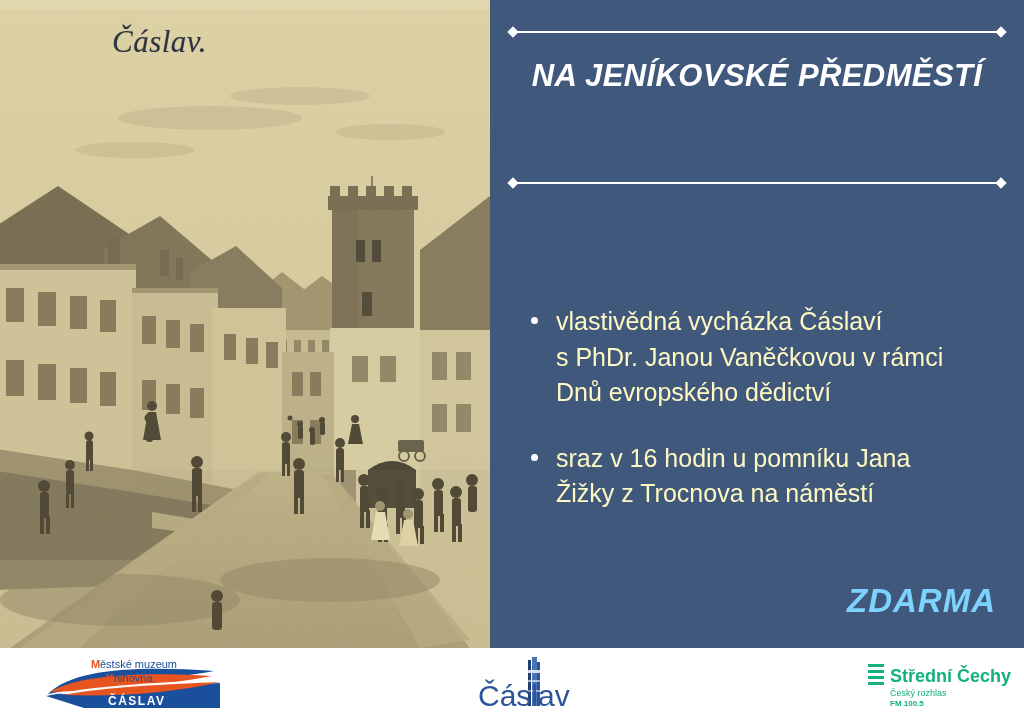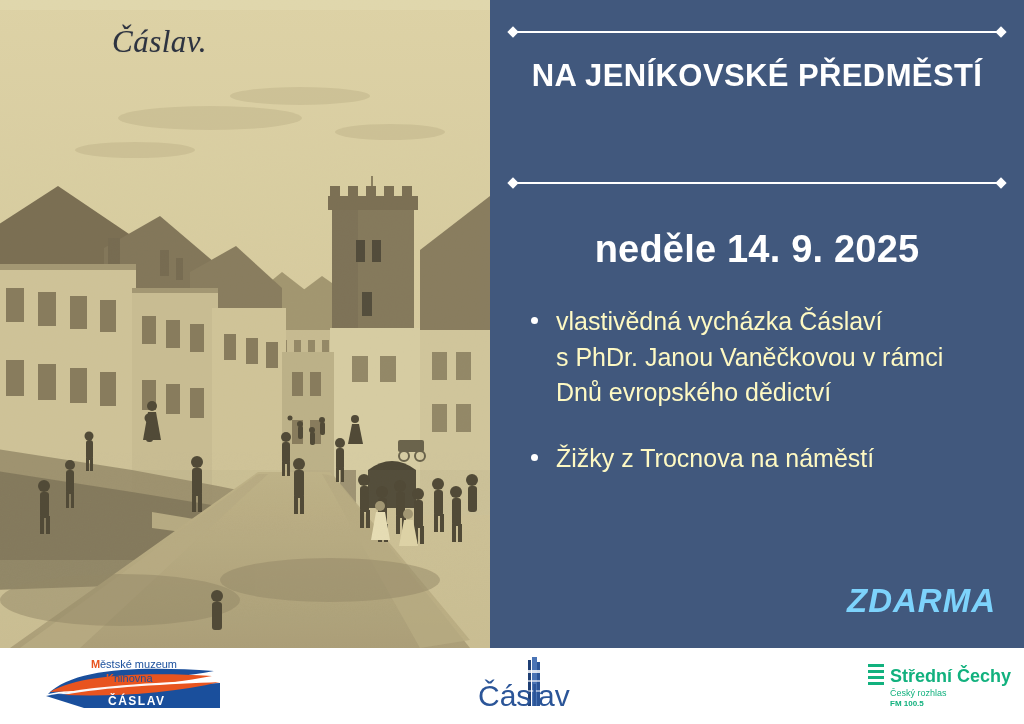--- a/index.html
+++ b/index.html
@@ -86,21 +86,21 @@
     left: 8px;
     right: 8px;
     top: 55px;
     text-align: center;
     color: #ffffff;
     font-weight: bold;
     font-size: 31px;
     line-height: 1.33;
     letter-spacing: 0.4px;
   }
-  .title .l2 { display: block; }
+  .title .l2 { display: block; font-style: italic; }
 
   .date {
     position: absolute;
     left: 8px;
     right: 8px;
     top: 228px;
     text-align: center;
     color: #ffffff;
     font-weight: bold;
     font-size: 38px;
@@ -471,31 +471,31 @@
     <div class="title">
       <span class="l2">NA JENÍKOVSKÉ PŘEDMĚSTÍ</span>
     </div>
 
     <div class="rule rule-bottom">
       <span class="dot l"></span>
       <span class="bar"></span>
       <span class="dot r"></span>
     </div>
 
-    <div class="date">neděle 14. 9. 2025</div>
 
     <div class="bullets">
       <div class="bullet">
         <span class="dot"></span>
         <span class="line">vlastivědná vycházka Čáslaví</span>
         <span class="line">s PhDr. Janou Vaněčkovou v rámci</span>
         <span class="line">Dnů evropského dědictví</span>
       </div>
       <div class="bullet">
         <span class="dot"></span>
+        <span class="line">sraz v 16 hodin u pomníku Jana</span>
         <span class="line">Žižky z Trocnova na náměstí</span>
       </div>
     </div>
 
     <div class="free">ZDARMA</div>
   </div>
 
   <div class="logo-bar">
 
     <div class="logo-museum">

